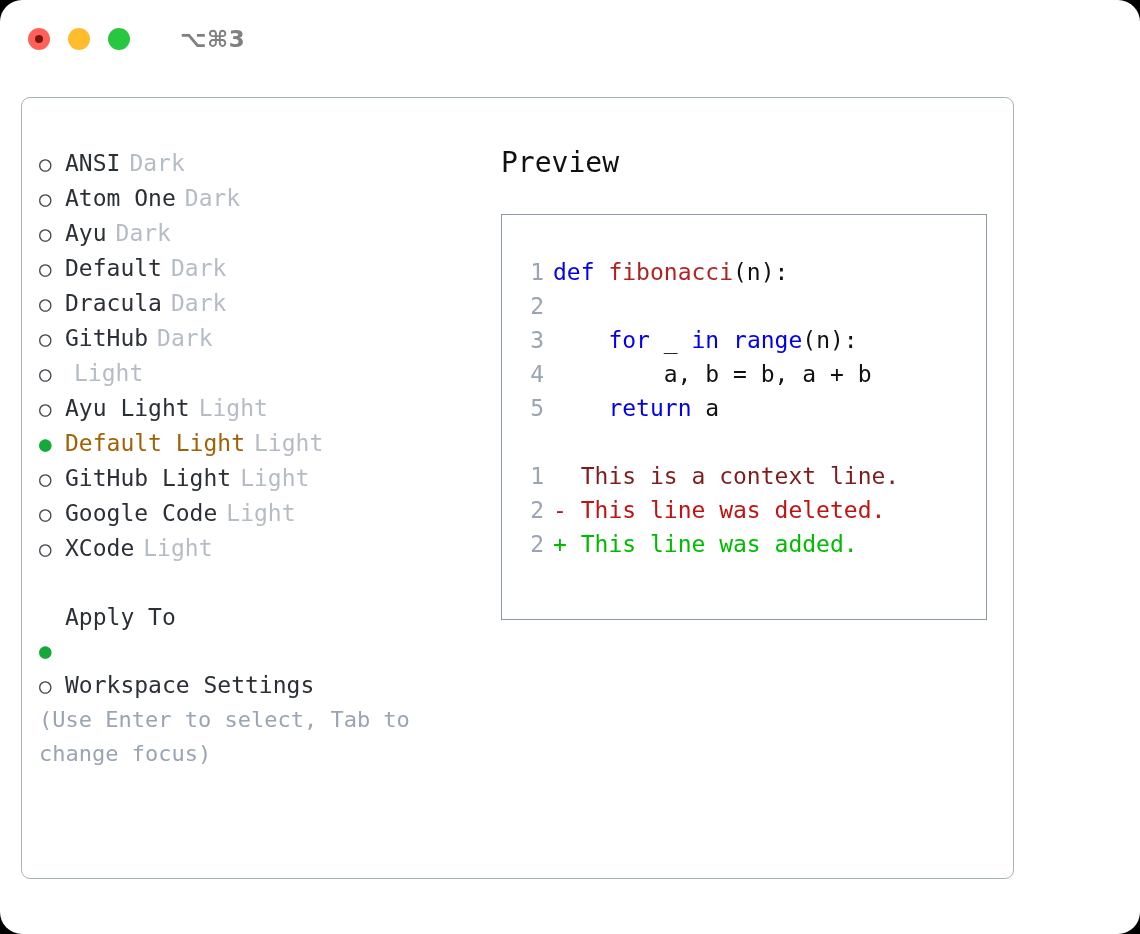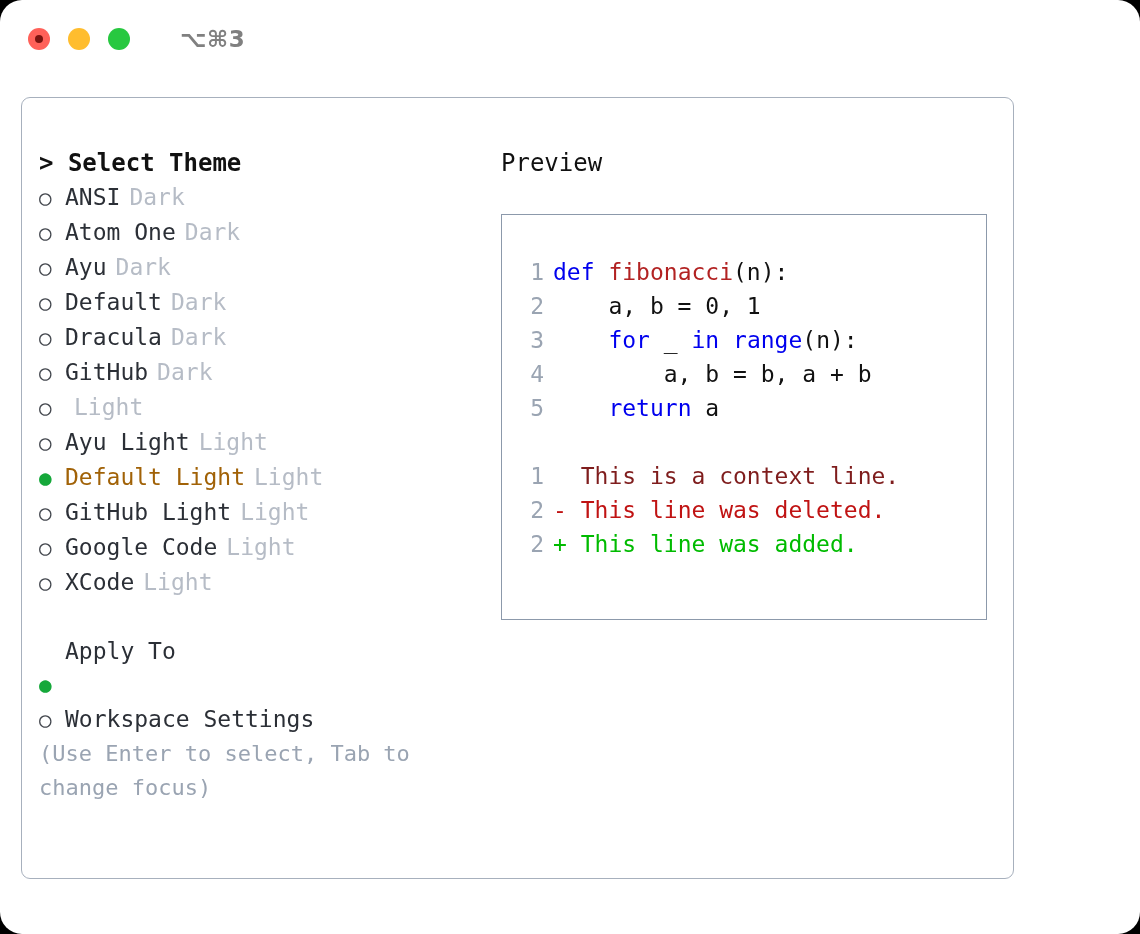--- a/index.html
+++ b/index.html
@@ -148,21 +148,21 @@
   }
 
   
   .right-col {
     position: absolute;
     left: 479px;
     top: 48px;
     width: 500px;
   }
   .preview-title {
-    font-size: 24px;
+    font-size: 28px;
     color: #111111;
     line-height: 34px;
     white-space: pre;
   }
   .preview-box {
     margin-top: 34px;
     width: 486px;
     height: 406px;
     border: 1.5px solid #8c99ab;
     box-sizing: border-box;
@@ -208,21 +208,20 @@
       <span class="light light-min"></span>
       <span class="light light-max"></span>
     </div>
     <div class="shortcut">⌥⌘3</div>
   </div>
 
   <div class="panel">
     <div class="columns">
 
       <div class="left-col">
-        <div class="list-header">&gt; Select Theme</div>
         <div id="theme-list">
             <div class="opt-row"><span class="marker">○</span><span class="opt-label">ANSI</span><span class="opt-tag">Dark</span></div>
             <div class="opt-row"><span class="marker">○</span><span class="opt-label">Atom One</span><span class="opt-tag">Dark</span></div>
             <div class="opt-row"><span class="marker">○</span><span class="opt-label">Ayu</span><span class="opt-tag">Dark</span></div>
             <div class="opt-row"><span class="marker">○</span><span class="opt-label">Default</span><span class="opt-tag">Dark</span></div>
             <div class="opt-row"><span class="marker">○</span><span class="opt-label">Dracula</span><span class="opt-tag">Dark</span></div>
             <div class="opt-row"><span class="marker">○</span><span class="opt-label">GitHub</span><span class="opt-tag">Dark</span></div>
             <div class="opt-row"><span class="marker">○</span><span class="opt-tag">Light</span></div>
             <div class="opt-row"><span class="marker">○</span><span class="opt-label">Ayu Light</span><span class="opt-tag">Light</span></div>
             <div class="opt-row selected"><span class="marker sel">●</span><span class="opt-label">Default Light</span><span class="opt-tag">Light</span></div>
@@ -241,21 +240,21 @@
 
         <div class="hint">(Use Enter to select, Tab to change focus)</div>
       </div>
 
       <div class="right-col">
         <div class="preview-title">Preview</div>
         <div class="preview-box">
           <div class="code">
             <div id="code-lines">
                 <div class="code-line"><span class="ln">1</span><span class="tok-kw">def </span><span class="tok-fn">fibonacci</span><span class="tok-plain">(n):</span></div>
-                <div class="code-line"><span class="ln">2</span><span class="tok-plain">    a, b = 0, 1</span></div>
+                <div class="code-line"><span class="ln">2</span></div>
                 <div class="code-line"><span class="ln">3</span><span class="tok-plain">    </span><span class="tok-kw">for</span><span class="tok-plain"> _ </span><span class="tok-kw">in</span><span class="tok-plain"> </span><span class="tok-kw">range</span><span class="tok-plain">(n):</span></div>
                 <div class="code-line"><span class="ln">4</span><span class="tok-plain">        a, b = b, a + b</span></div>
                 <div class="code-line"><span class="ln">5</span><span class="tok-plain">    </span><span class="tok-kw">return</span><span class="tok-plain"> a</span></div>
               </div>
             <div class="blank-line"></div>
             <div id="diff-lines">
                 <div class="code-line"><span class="ln">1</span><span class="diff-ctx">  </span><span class="diff-ctx">This is a context line.</span></div>
                 <div class="code-line"><span class="ln">2</span><span class="diff-del">- </span><span class="diff-del">This line was deleted.</span></div>
                 <div class="code-line"><span class="ln">2</span><span class="diff-add">+ </span><span class="diff-add">This line was added.</span></div>
               </div>

